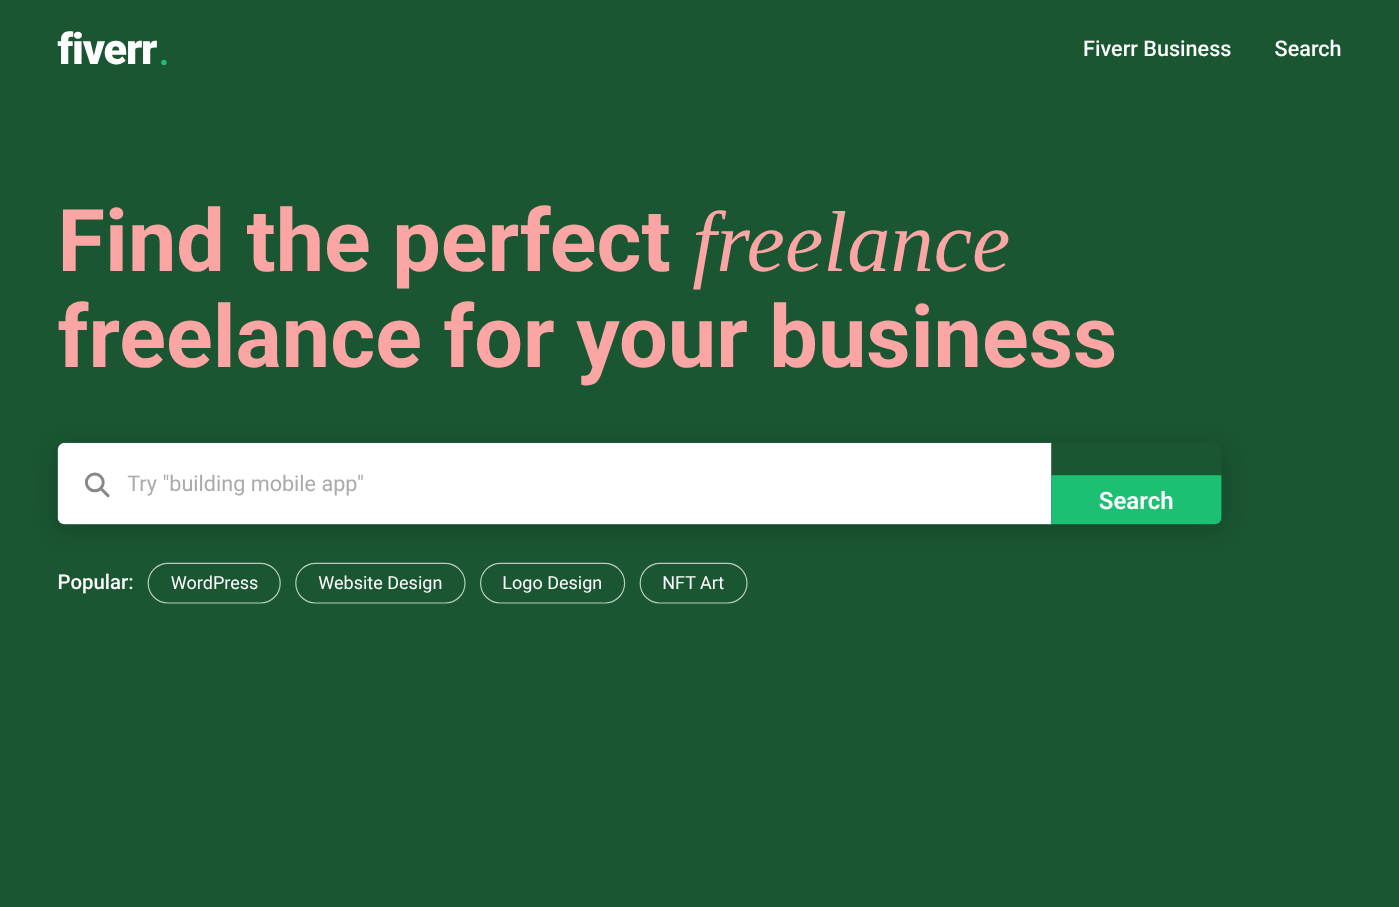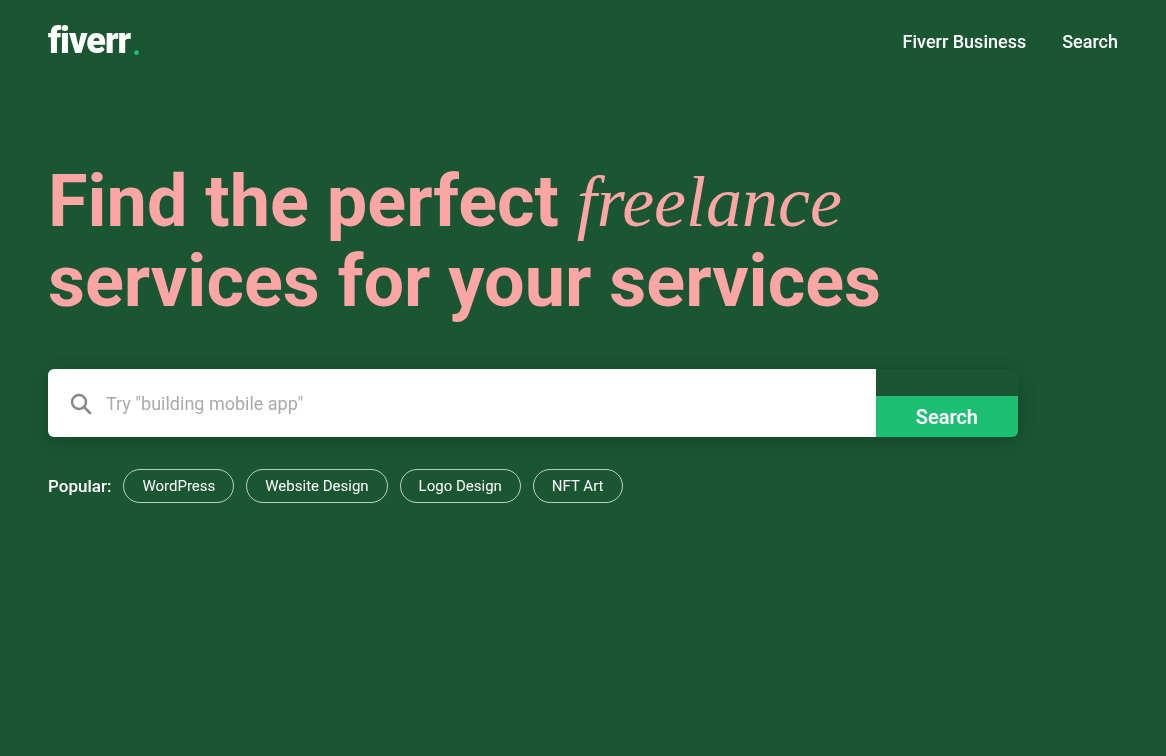--- a/index.html
+++ b/index.html
@@ -192,21 +192,21 @@
   <div class="nav-links">
     <a class="nav-link">Fiverr Business</a>
     <a class="nav-link">Search</a>
   </div>
 </nav>
 
 <section class="hero">
   <h1 class="hero-headline">
     <span class="normal">Find the perfect </span><span class="italic">freelance</span>
     <br>
-    <span class="normal">services for your services</span>
+    <span class="normal">freelance for your business</span>
   </h1>
 
   <div class="search-container">
     <div class="search-input-wrapper">
       <div class="search-icon-wrapper">
         <svg class="search-icon-svg" viewBox="0 0 24 24" fill="none" stroke="#888888" stroke-width="2.5" stroke-linecap="round" stroke-linejoin="round">
           <circle cx="11" cy="11" r="7"></circle>
           <line x1="16.5" y1="16.5" x2="22" y2="22"></line>
         </svg>
       </div>

